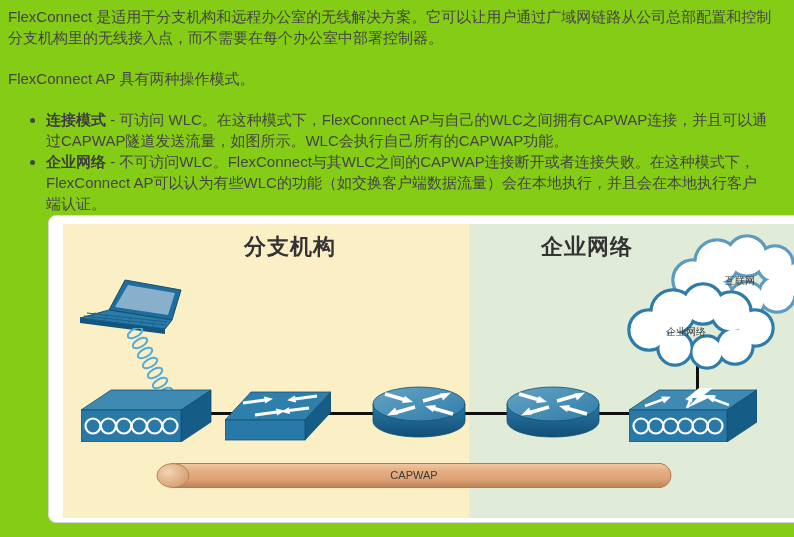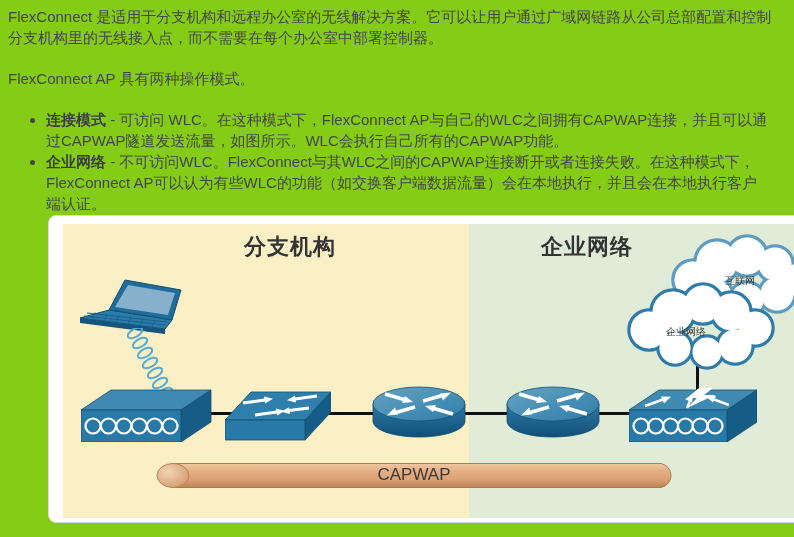--- a/index.html
+++ b/index.html
@@ -33,21 +33,21 @@
   .dev-label{
     position:absolute;z-index:3;text-align:center;
     font-size:15px;color:#2b2b2b;line-height:16px;
   }
   .cloud-label{
     position:absolute;z-index:4;text-align:center;
     font-size:10px;color:#3c3c3c;line-height:16px;
   }
   .tunnel-label{
     position:absolute;left:235px;top:246px;width:260px;height:26px;line-height:26px;
-    text-align:center;font-size:17px;color:#3a3a3a;z-index:3;
+    text-align:center;font-size:11px;color:#3a3a3a;z-index:3;
   }
 </style>
 </head>
 <body>
 
 <div class="page">
 
   <div class="text-block">
     <p>FlexConnect 是适用于分支机构和远程办公室的无线解决方案。它可以让用户通过广域网链路从公司总部配置和控制分支机构里的无线接入点，而不需要在每个办公室中部署控制器。</p>
     <p>FlexConnect AP 具有两种操作模式。</p>

